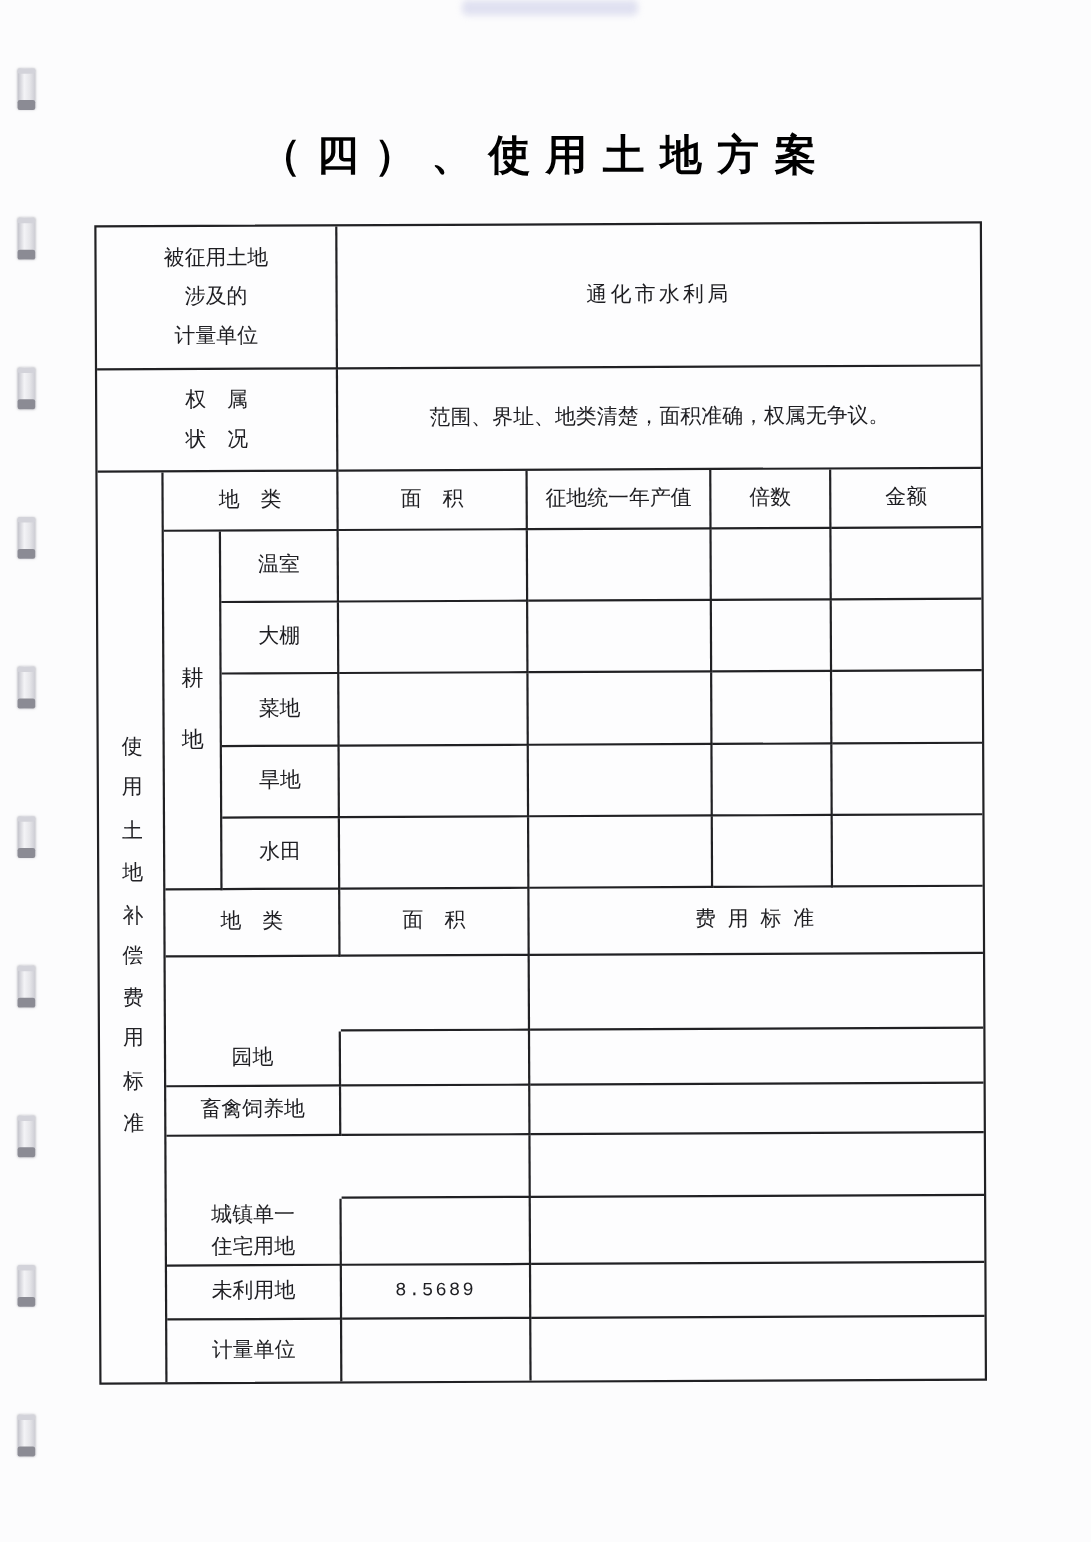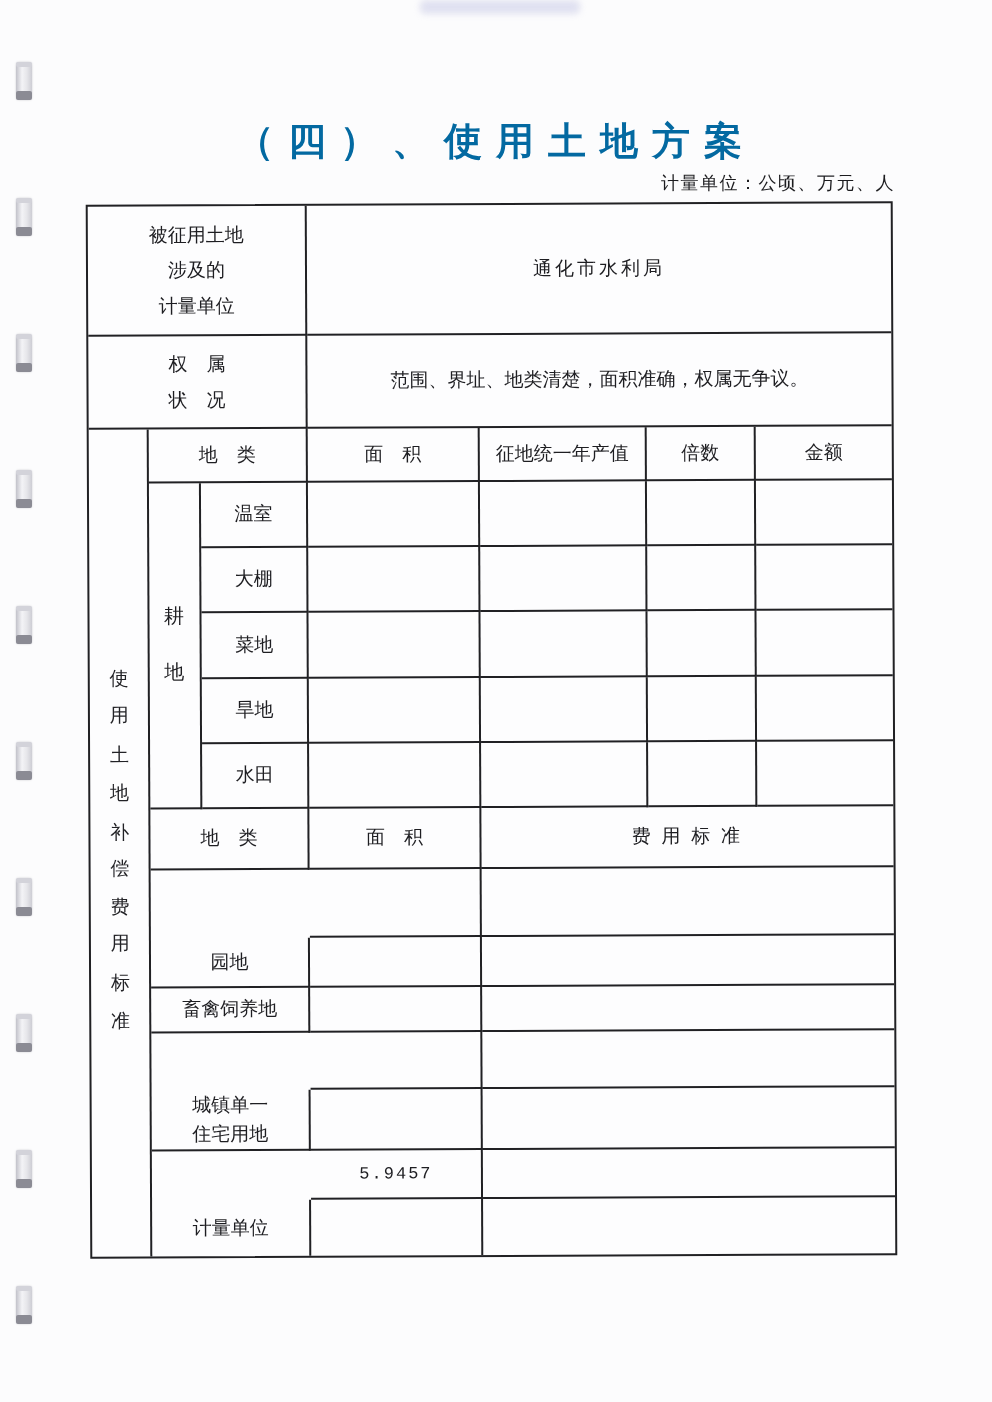--- a/index.html
+++ b/index.html
@@ -33,21 +33,21 @@
     content:""; position:absolute; left:0; right:0; top:0; height:5px;
     background:#d3d3da; border-radius:2px;
   }
 
   .doc-title {
     position:absolute; top:116px; left:0; width:100%;
     text-align:center;
     font-family:"Liberation Sans", sans-serif;
     font-size:38px; font-weight:700;
     letter-spacing:14px;
-    color:#0369a1;
+    color:#000000;
     white-space:nowrap;
   }
   .unit-note {
     position:absolute; top:171px; right:97px;
     font-size:18px; letter-spacing:1.5px;
     color:#1c1c1f;
   }
 
   
   .grid {
@@ -94,21 +94,20 @@
   <div class="hole" style="top:334px"></div>
   <div class="hole" style="top:470px"></div>
   <div class="hole" style="top:606px"></div>
   <div class="hole" style="top:742px"></div>
   <div class="hole" style="top:878px"></div>
   <div class="hole" style="top:1014px"></div>
   <div class="hole" style="top:1150px"></div>
   <div class="hole" style="top:1286px"></div>
 
   <div class="doc-title">（四）、使用土地方案</div>
-  <div class="unit-note">计量单位：公顷、万元、人</div>
 
   <div class="grid">
 
     <div class="cell multi" style="grid-area:1/1/2/4">被征用土地
 涉及的
 计量单位</div>
     <div class="cell last wide-ls" style="grid-area:1/4/2/8">通化市水利局</div>
 
     <div class="cell multi" style="grid-area:2/1/3/4">权　属
 状　况</div>
@@ -170,21 +169,22 @@
     <div class="cell last" style="grid-area:12/5/13/8"></div>
 
     <div class="cell val-mono" style="grid-area:13/4/14/5"></div>
     <div class="cell last" style="grid-area:13/5/14/8"></div>
 
     <div class="cell multi" style="grid-area:14/2/15/4;line-height:1.5">城镇单一
 住宅用地</div>
     <div class="cell val-mono" style="grid-area:14/4/15/5"></div>
     <div class="cell last" style="grid-area:14/5/15/8"></div>
 
-    <div class="cell val-mono" style="grid-area:15/4/16/5">5.9457</div>
+    <div class="cell" style="grid-area:15/2/16/4">未利用地</div>
+    <div class="cell val-mono" style="grid-area:15/4/16/5">8.5689</div>
     <div class="cell last" style="grid-area:15/5/16/8"></div>
 
     <div class="cell bottom" style="grid-area:16/2/17/4">计量单位</div>
     <div class="cell bottom val-mono" style="grid-area:16/4/17/5"></div>
     <div class="cell bottom last" style="grid-area:16/5/17/8"></div>
 
   </div>
 </div>
 
 </body></html>

